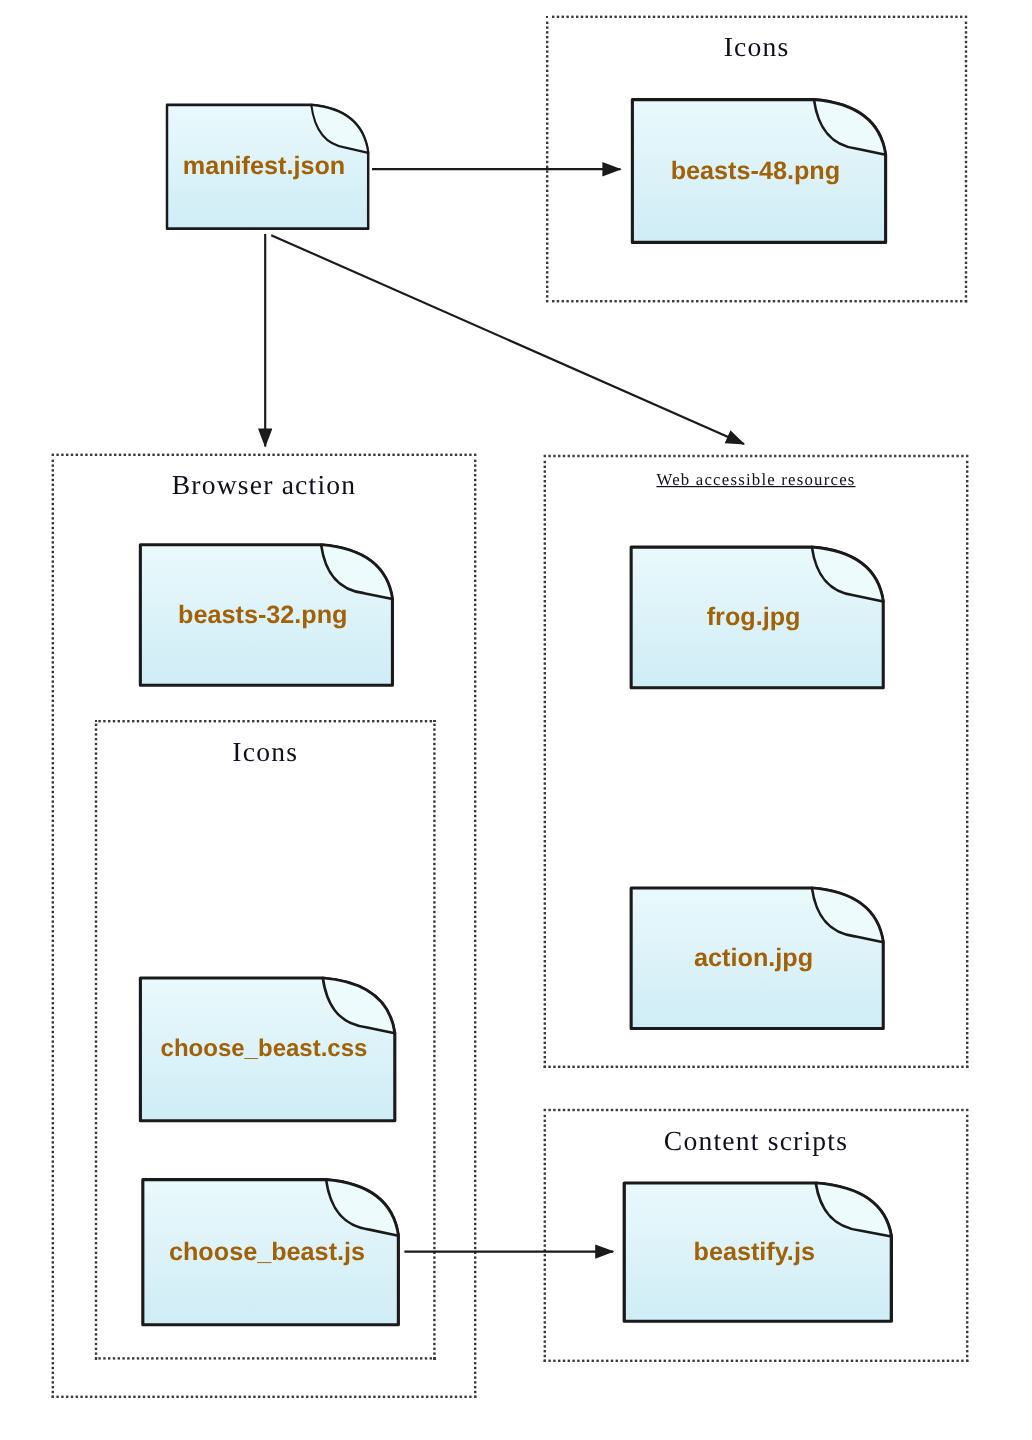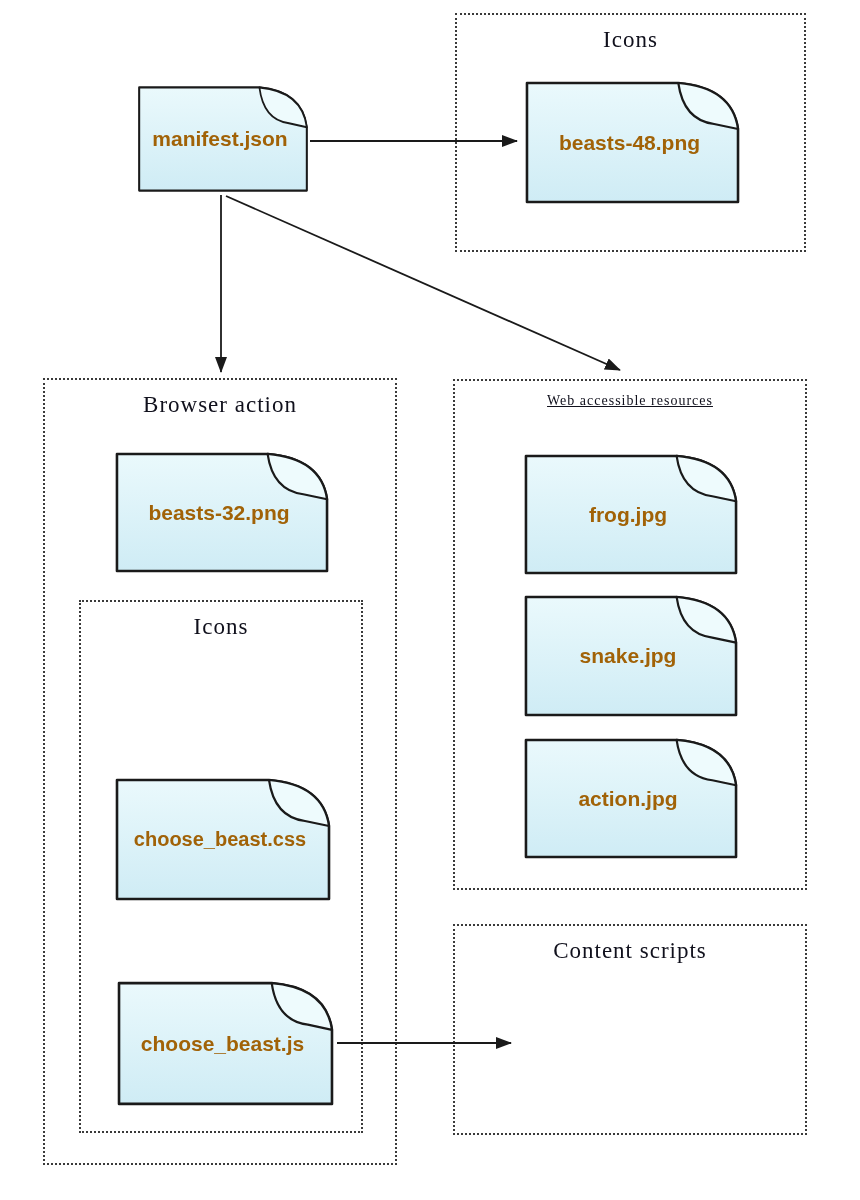--- a/index.html
+++ b/index.html
@@ -125,21 +125,21 @@
 
   <div class="file" style="left:113px; top:450px; width:218px; height:125px;text-align:center;">
     <svg class="file-shape" viewBox="0 0 220 127" preserveAspectRatio="none">
       <path class="file-body" d="M4 4 H156 C192 7 212 22 216 50 V123 H4 Z"></path>
       <path class="file-flap" d="M156 4 C159 25 168 42 192 45 L216 50 C212 22 192 7 156 4 Z"></path>
     </svg>
     <div class="file-label">beasts-32.png</div>
   </div>
 
 
-  <div class="file" style="left:113px; top:776px; width:220px; height:127px;">
+  <div class="file" style="left:113px; top:811px; width:220px; height:127px;">
     <svg class="file-shape" viewBox="0 0 220 127" preserveAspectRatio="none">
       <path class="file-body" d="M4 4 H156 C192 7 212 22 216 50 V123 H4 Z"></path>
       <path class="file-flap" d="M156 4 C159 25 168 42 192 45 L216 50 C212 22 192 7 156 4 Z"></path>
     </svg>
     <div class="file-label" style="font-size:20px;">choose_beast.css</div>
   </div>
 
   <div class="file" style="left:115px; top:979px; width:221px; height:129px;">
     <svg class="file-shape" viewBox="0 0 220 127" preserveAspectRatio="none">
       <path class="file-body" d="M4 4 H156 C192 7 212 22 216 50 V123 H4 Z"></path>
@@ -149,36 +149,36 @@
   </div>
 
   <div class="file" style="left:522px; top:452px; width:218px; height:125px;">
     <svg class="file-shape" viewBox="0 0 220 127" preserveAspectRatio="none">
       <path class="file-body" d="M4 4 H156 C192 7 212 22 216 50 V123 H4 Z"></path>
       <path class="file-flap" d="M156 4 C159 25 168 42 192 45 L216 50 C212 22 192 7 156 4 Z"></path>
     </svg>
     <div class="file-label">frog.jpg</div>
   </div>
 
-  <div class="file" style="left:522px; top:593px; width:218px; height:126px;">
-    <svg class="file-shape" viewBox="0 0 220 127" preserveAspectRatio="none">
-      <path class="file-body" d="M4 4 H156 C192 7 212 22 216 50 V123 H4 Z"></path>
-      <path class="file-flap" d="M156 4 C159 25 168 42 192 45 L216 50 C212 22 192 7 156 4 Z"></path>
-    </svg>
-    <div class="file-label">snake.jpg</div>
-  </div>
 
   <div class="file" style="left:522px; top:736px; width:218px; height:125px;">
     <svg class="file-shape" viewBox="0 0 220 127" preserveAspectRatio="none">
       <path class="file-body" d="M4 4 H156 C192 7 212 22 216 50 V123 H4 Z"></path>
       <path class="file-flap" d="M156 4 C159 25 168 42 192 45 L216 50 C212 22 192 7 156 4 Z"></path>
     </svg>
     <div class="file-label">action.jpg</div>
   </div>
 
+  <div class="file" style="left:516px; top:982px; width:231px; height:123px;">
+    <svg class="file-shape" viewBox="0 0 220 127" preserveAspectRatio="none">
+      <path class="file-body" d="M4 4 H156 C192 7 212 22 216 50 V123 H4 Z"></path>
+      <path class="file-flap" d="M156 4 C159 25 168 42 192 45 L216 50 C212 22 192 7 156 4 Z"></path>
+    </svg>
+    <div class="file-label">beastify.js</div>
+  </div>
 
   <svg class="edges" viewBox="0 0 860 1200">
     <defs>
       <marker id="arrowHead" markerUnits="userSpaceOnUse" markerWidth="18" markerHeight="14" refX="15" refY="6" orient="auto">
         <path d="M0 0 L16 6 L0 12 Z" fill="#1a1a1a"></path>
       </marker>
     </defs>
     <line x1="310" y1="141" x2="517" y2="141" marker-end="url(#arrowHead)"></line>
     <line x1="221" y1="195" x2="221" y2="372" marker-end="url(#arrowHead)"></line>
     <line x1="226" y1="196" x2="620" y2="370" marker-end="url(#arrowHead)"></line>

